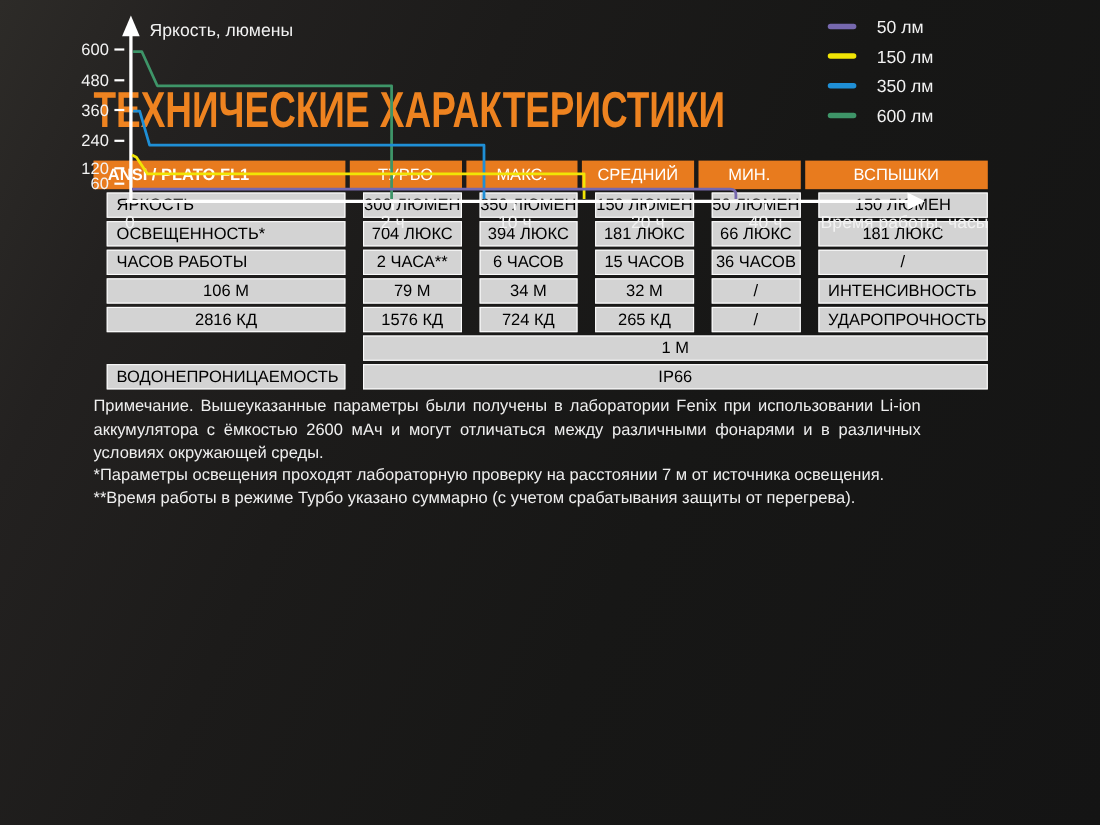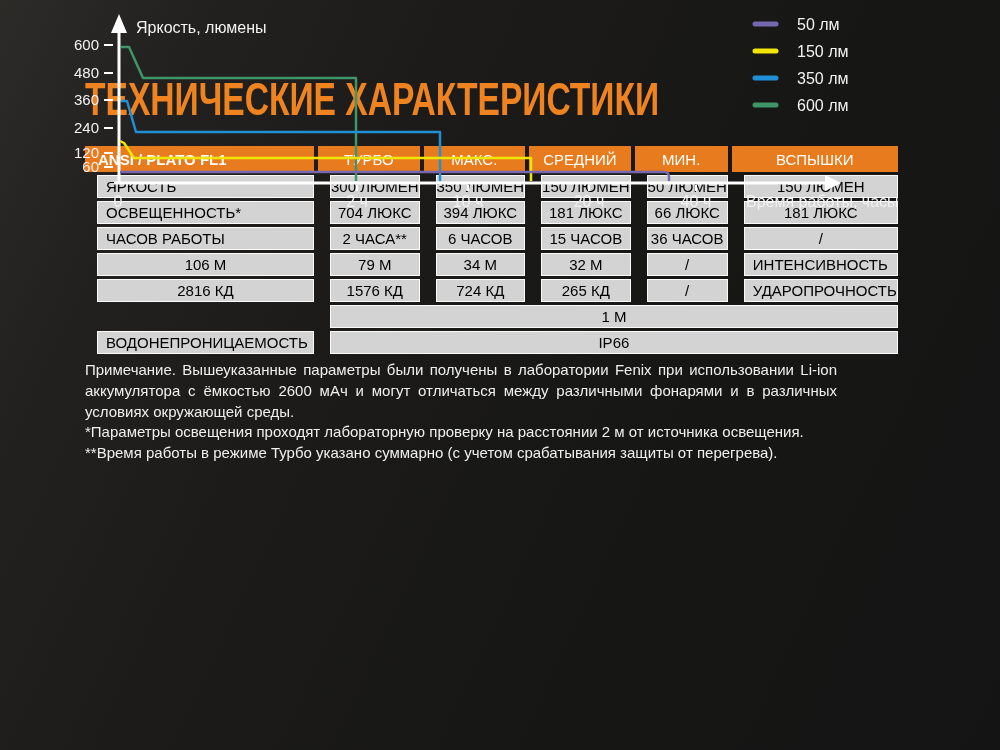--- a/index.html
+++ b/index.html
@@ -110,21 +110,21 @@
     <div class="td span">1 М</div>
 
     <div class="td label">ВОДОНЕПРОНИЦАЕМОСТЬ</div>
     <div class="td span">IP66</div>
   </div>
 
   <div class="notes">
     <div class="just">Примечание. Вышеуказанные параметры были получены в лаборатории Fenix при использовании Li-ion</div>
     <div class="just">аккумулятора с ёмкостью 2600 мАч и могут отличаться между различными фонарями и в различных</div>
     <div>условиях окружающей среды.</div>
-    <div>*Параметры освещения проходят лабораторную проверку на расстоянии 2 м от источника освещения.</div>
+    <div>*Параметры освещения проходят лабораторную проверку на расстоянии 7 м от источника освещения.</div>
     <div>**Время работы в режиме Турбо указано суммарно (с учетом срабатывания защиты от перегрева).</div>
   </div>
 
   <svg width="1000" height="270" viewBox="0 480 1000 270">
 
     <line x1="119" y1="663" x2="119" y2="509" stroke="#ffffff" stroke-width="3"></line>
     <polygon points="111,513 127,513 119,494" fill="#ffffff"></polygon>
     <line x1="114" y1="663" x2="826" y2="663" stroke="#ffffff" stroke-width="3"></line>
     <polygon points="825,655 825,671 841,663" fill="#ffffff"></polygon>
 

